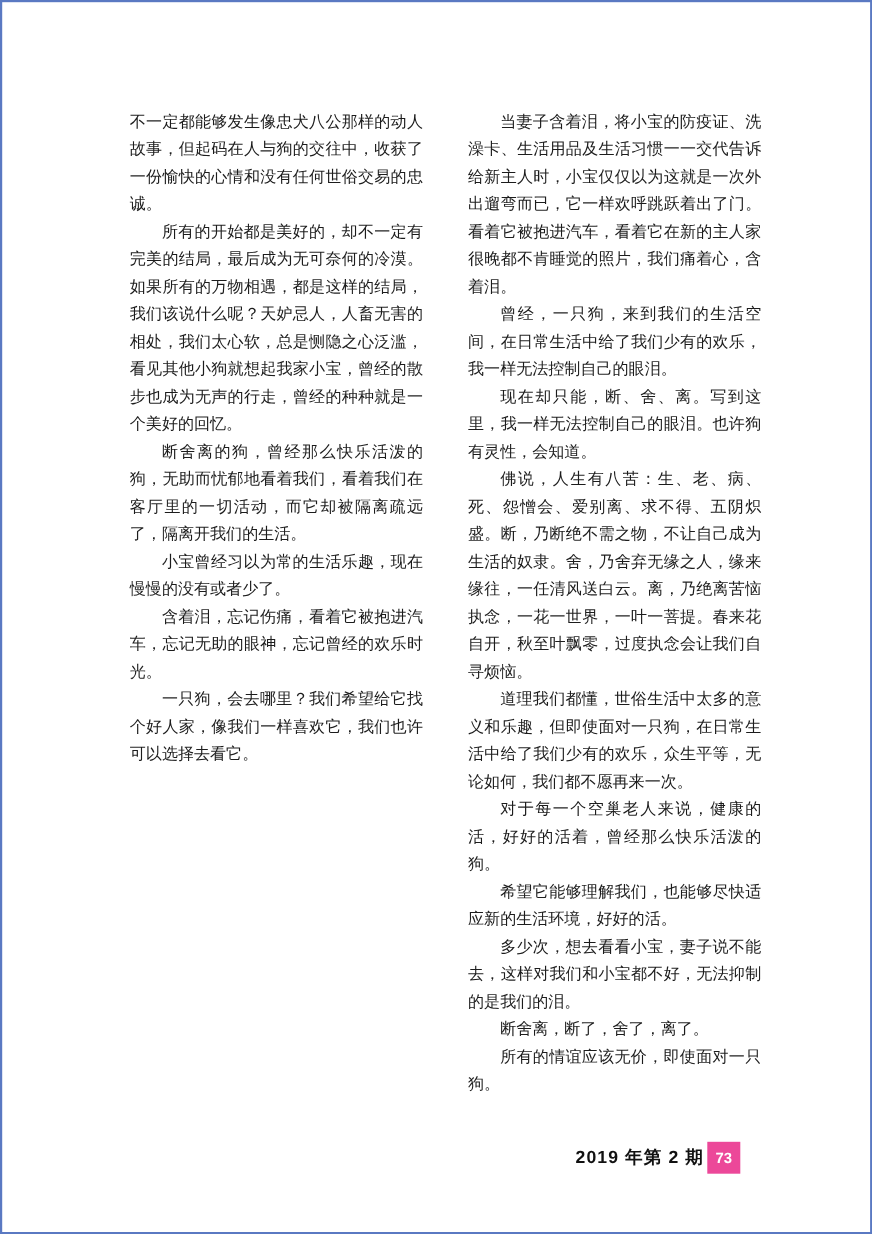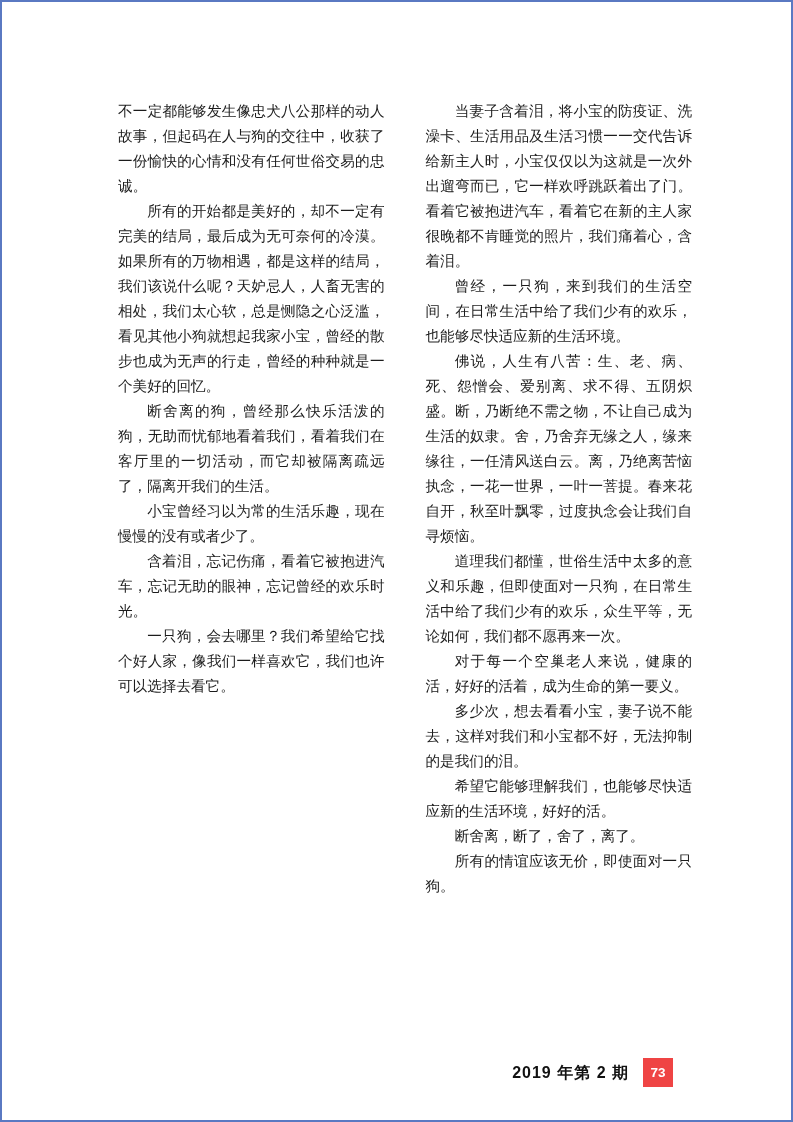--- a/index.html
+++ b/index.html
@@ -40,23 +40,22 @@
   }
   .para.no-indent {
     text-indent: 0;
   }
   .footer {
     position: absolute;
     top: 1036px;
     right: 118px;
     display: flex;
     align-items: center;
-    gap: 14px;
+    gap: 3px;
     font-family: "Liberation Sans", "DejaVu Sans", sans-serif;
-    margin-top: 20px;
   }
   .issue {
     font-size: 16px;
     font-weight: bold;
     color: #111111;
     letter-spacing: 1px;
     line-height: 29px;
   }
   .pagenum {
     width: 30px;
@@ -79,30 +78,31 @@
       <p class="para no-indent">不一定都能够发生像忠犬八公那样的动人故事，但起码在人与狗的交往中，收获了一份愉快的心情和没有任何世俗交易的忠诚。</p>
       <p class="para">所有的开始都是美好的，却不一定有完美的结局，最后成为无可奈何的冷漠。如果所有的万物相遇，都是这样的结局，我们该说什么呢？天妒忌人，人畜无害的相处，我们太心软，总是恻隐之心泛滥，看见其他小狗就想起我家小宝，曾经的散步也成为无声的行走，曾经的种种就是一个美好的回忆。</p>
       <p class="para">断舍离的狗，曾经那么快乐活泼的狗，无助而忧郁地看着我们，看着我们在客厅里的一切活动，而它却被隔离疏远了，隔离开我们的生活。</p>
       <p class="para">小宝曾经习以为常的生活乐趣，现在慢慢的没有或者少了。</p>
       <p class="para">含着泪，忘记伤痛，看着它被抱进汽车，忘记无助的眼神，忘记曾经的欢乐时光。</p>
       <p class="para">一只狗，会去哪里？我们希望给它找个好人家，像我们一样喜欢它，我们也许可以选择去看它。</p>
     </div>
 
     <div class="col">
       <p class="para">当妻子含着泪，将小宝的防疫证、洗澡卡、生活用品及生活习惯一一交代告诉给新主人时，小宝仅仅以为这就是一次外出遛弯而已，它一样欢呼跳跃着出了门。看着它被抱进汽车，看着它在新的主人家很晚都不肯睡觉的照片，我们痛着心，含着泪。</p>
-      <p class="para">曾经，一只狗，来到我们的生活空间，在日常生活中给了我们少有的欢乐，也能够尽快适应新的生活环境。</p>
+      <p class="para">曾经，一只狗，来到我们的生活空间，在日常生活中给了我们少有的欢乐，我一样无法控制自己的眼泪。</p>
+      <p class="para">现在却只能，断、舍、离。写到这里，我一样无法控制自己的眼泪。也许狗有灵性，会知道。</p>
       <p class="para">佛说，人生有八苦：生、老、病、死、怨憎会、爱别离、求不得、五阴炽盛。断，乃断绝不需之物，不让自己成为生活的奴隶。舍，乃舍弃无缘之人，缘来缘往，一任清风送白云。离，乃绝离苦恼执念，一花一世界，一叶一菩提。春来花自开，秋至叶飘零，过度执念会让我们自寻烦恼。</p>
       <p class="para">道理我们都懂，世俗生活中太多的意义和乐趣，但即使面对一只狗，在日常生活中给了我们少有的欢乐，众生平等，无论如何，我们都不愿再来一次。</p>
-      <p class="para">对于每一个空巢老人来说，健康的活，好好的活着，成为生命的第一要义。</p>
+      <p class="para">对于每一个空巢老人来说，健康的活，好好的活着，曾经那么快乐活泼的狗。</p>
+      <p class="para">希望它能够理解我们，也能够尽快适应新的生活环境，好好的活。</p>
       <p class="para">多少次，想去看看小宝，妻子说不能去，这样对我们和小宝都不好，无法抑制的是我们的泪。</p>
-      <p class="para">希望它能够理解我们，也能够尽快适应新的生活环境，好好的活。</p>
       <p class="para">断舍离，断了，舍了，离了。</p>
       <p class="para">所有的情谊应该无价，即使面对一只狗。</p>
     </div>
 
   </div>
 
   <div class="footer">
     <span class="issue">2019 年第 2 期</span>
-    <span class="pagenum" style="background-color: #ef4444; color: rgb(255, 255, 255);">73</span>
+    <span class="pagenum" style="background-color: #ec4899; color: rgb(255, 255, 255);">73</span>
   </div>
 
 </div>
 
 </body></html>

